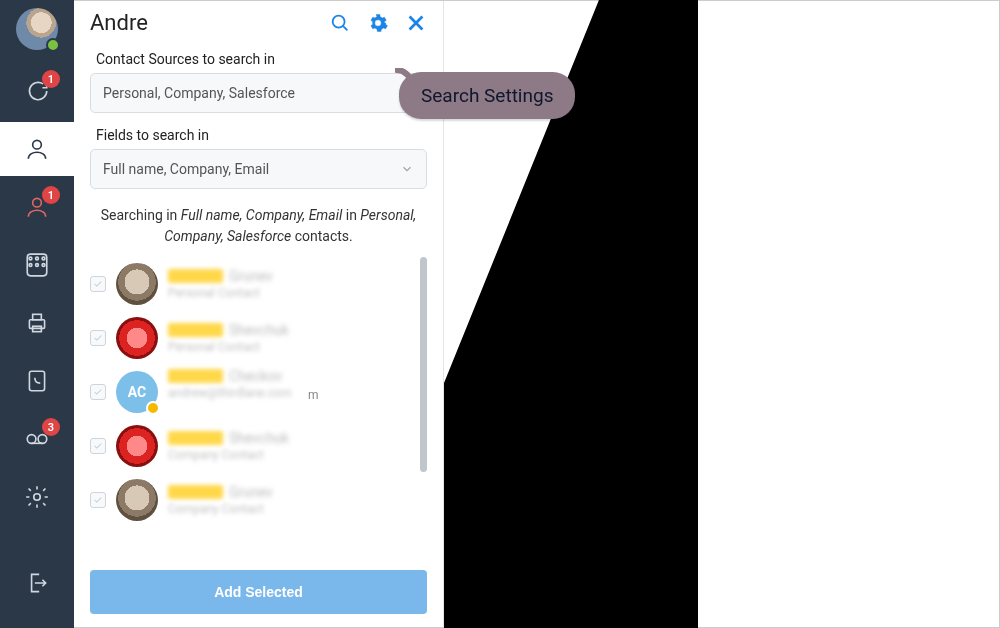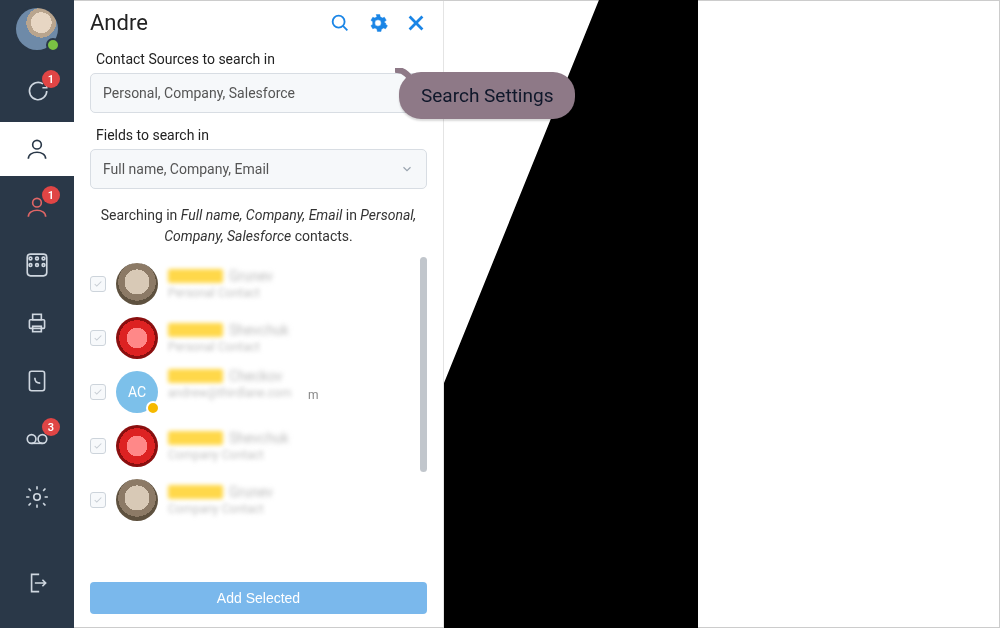--- a/index.html
+++ b/index.html
@@ -98,34 +98,34 @@
     background:#f7f9fb; display:flex; align-items:center; justify-content:center;
     flex-shrink:0;
   }
   .chk svg { width:10px; height:10px; stroke:#c6ccd3; fill:none; stroke-width:2.5; }
   .r-avatar {
     width:42px; height:42px; border-radius:50%; flex-shrink:0;
     background:#ccc; position:relative;
   }
   .r-avatar.cat { background: radial-gradient(circle at 50% 45%, #d8c9b6 0 40%, #8c7a66 0 60%, #5e513f 0 100%); }
   .r-avatar.devil { background: radial-gradient(circle at 50% 50%, #f88 0 35%, #d22 0 60%, #8a0f0f 0 100%); }
-  .r-avatar.ac { background:#7cc0ea; color:#fff; display:flex; align-items:center; justify-content:center; font-size:14px; font-weight:400; }
+  .r-avatar.ac { background:#7cc0ea; color:#fff; display:flex; align-items:center; justify-content:center; font-size:14px; font-weight:700; }
   .r-avatar .yd { position:absolute; right:-2px; bottom:-2px; width:14px; height:14px; background:#f6b900; border-radius:50%; border:2px solid #fff; }
   .r-text { display:flex; flex-direction:column; gap:2px; flex:1; }
   .r-name { display:flex; align-items:center; gap:6px; }
   .hl { background:#ffd84a; color:transparent; border-radius:2px; filter:blur(2px); width:55px; height:14px; }
   .blurred { color:#bbb; filter:blur(2.5px); font-size:14px; }
   .r-sub { font-size:12px; color:#c3c3c3; filter:blur(2px); }
   .r-sub.plain { filter:none; color:#888; font-size:12px; }
 
   
   .footer { display:flex; gap:14px; margin-top:10px; }
   .btn {
-    flex:1; height:32px; border:none; border-radius:4px;
-    color:#fff; font-size:14px; font-weight:400; cursor:pointer;
+    flex:1; height:44px; border:none; border-radius:4px;
+    color:#fff; font-size:14px; font-weight:700; cursor:pointer;
   }
   .btn.primary-soft { background:#7ab8ec; }
   .btn.primary { background:#1a85e6; }
 
   
   .dark-shape {
     position:absolute; left:444px; top:0; width:254px; height:628px;
     background:#000;
     clip-path: polygon(0% 0%, 100% 0%, 100% 100%, 0% 100%, 0% 61%, 61% 0%, 0% 0%);
   }

